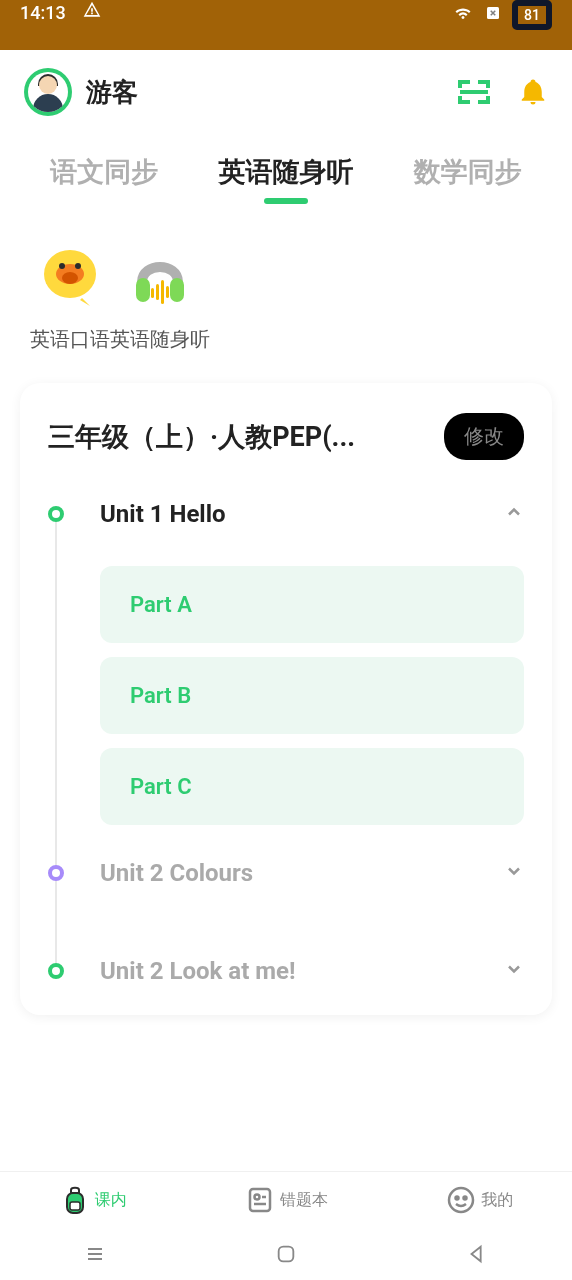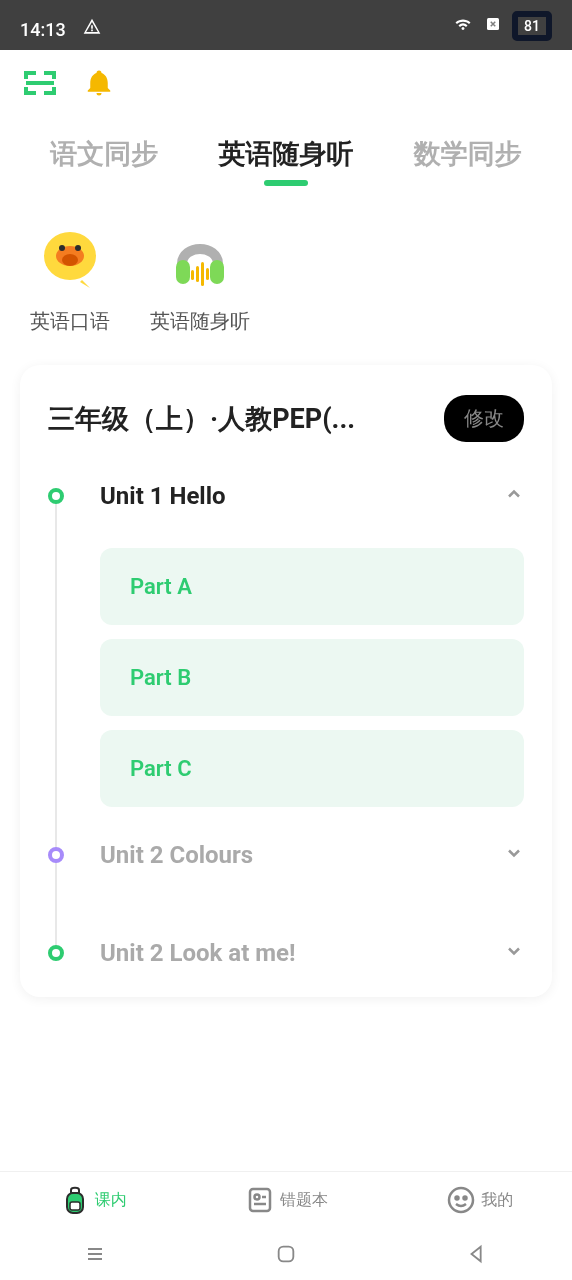--- a/index.html
+++ b/index.html
@@ -10,25 +10,25 @@
     }
     body {
       width: 572px;
       height: 1280px;
       background: #fff;
       overflow: hidden;
       position: relative;
     }
     .status-bar {
       height: 50px;
-      background: #404040;
-      display: flex;
-      align-items: flex-end;
+      background: #a16207;
+      display: flex;
+      align-items: flex-start;
       justify-content: space-between;
-      padding: 9px 20px;
+      padding: 0 20px;
       color: #fff;
     }
     .status-left {
       display: flex;
       align-items: center;
       gap: 16px;
     }
     .status-time {
       font-size: 18px;
       font-weight: 500;
@@ -141,21 +141,20 @@
       left: 50%;
       transform: translateX(-50%);
       width: 44px;
       height: 6px;
       background: #2ecc71;
       border-radius: 3px;
     }
     .features {
       display: flex;
       padding: 20px 30px 30px;
-      gap: 40px;
     }
     .feature {
       display: flex;
       flex-direction: column;
       align-items: center;
       gap: 14px;
     }
     .feature-icon {
       width: 72px;
       height: 72px;
@@ -328,20 +327,30 @@
       <svg width="18" height="18" viewBox="0 0 24 24" fill="#fff">
           <rect x="4" y="4" width="16" height="16" rx="2"></rect>
           <path d="M9 9l6 6M15 9l-6 6" stroke="#7f7f7f" stroke-width="2"></path>
         </svg>
     </span>
     <span class="battery-box">81</span>
   </div>
 </div>
 
 <div class="header">
+  <div class="header-left">
+    <div class="avatar">
+      <div class="avatar-inner">
+        <div class="avatar-hair"></div>
+        <div class="avatar-head"></div>
+        <div class="avatar-body"></div>
+      </div>
+    </div>
+    <span class="username">游客</span>
+  </div>
   <div class="header-right">
     <span class="scan-icon">
       <svg width="32" height="28" viewBox="0 0 32 28" fill="none">
         <path d="M4 2h8v4H4v4H0V2h4zm20 0h8v8h-4V6h-8V2h4zM4 26h8v-4H4v-4H0v8h4zm20 0h8v-8h-4v4h-8v4h4z" fill="#2ecc71"></path>
         <rect x="2" y="12" width="28" height="4" fill="#2ecc71"></rect>
       </svg>
     </span>
     <span class="bell-icon">
       <svg width="30" height="30" viewBox="0 0 24 24" fill="#f5b800">
           <path d="M12 2a2 2 0 012 2c3 1 5 4 5 8v4l2 2v1H3v-1l2-2v-4c0-4 2-7 5-8a2 2 0 012-2zm0 20a2 2 0 002-2h-4a2 2 0 002 2z"></path>

